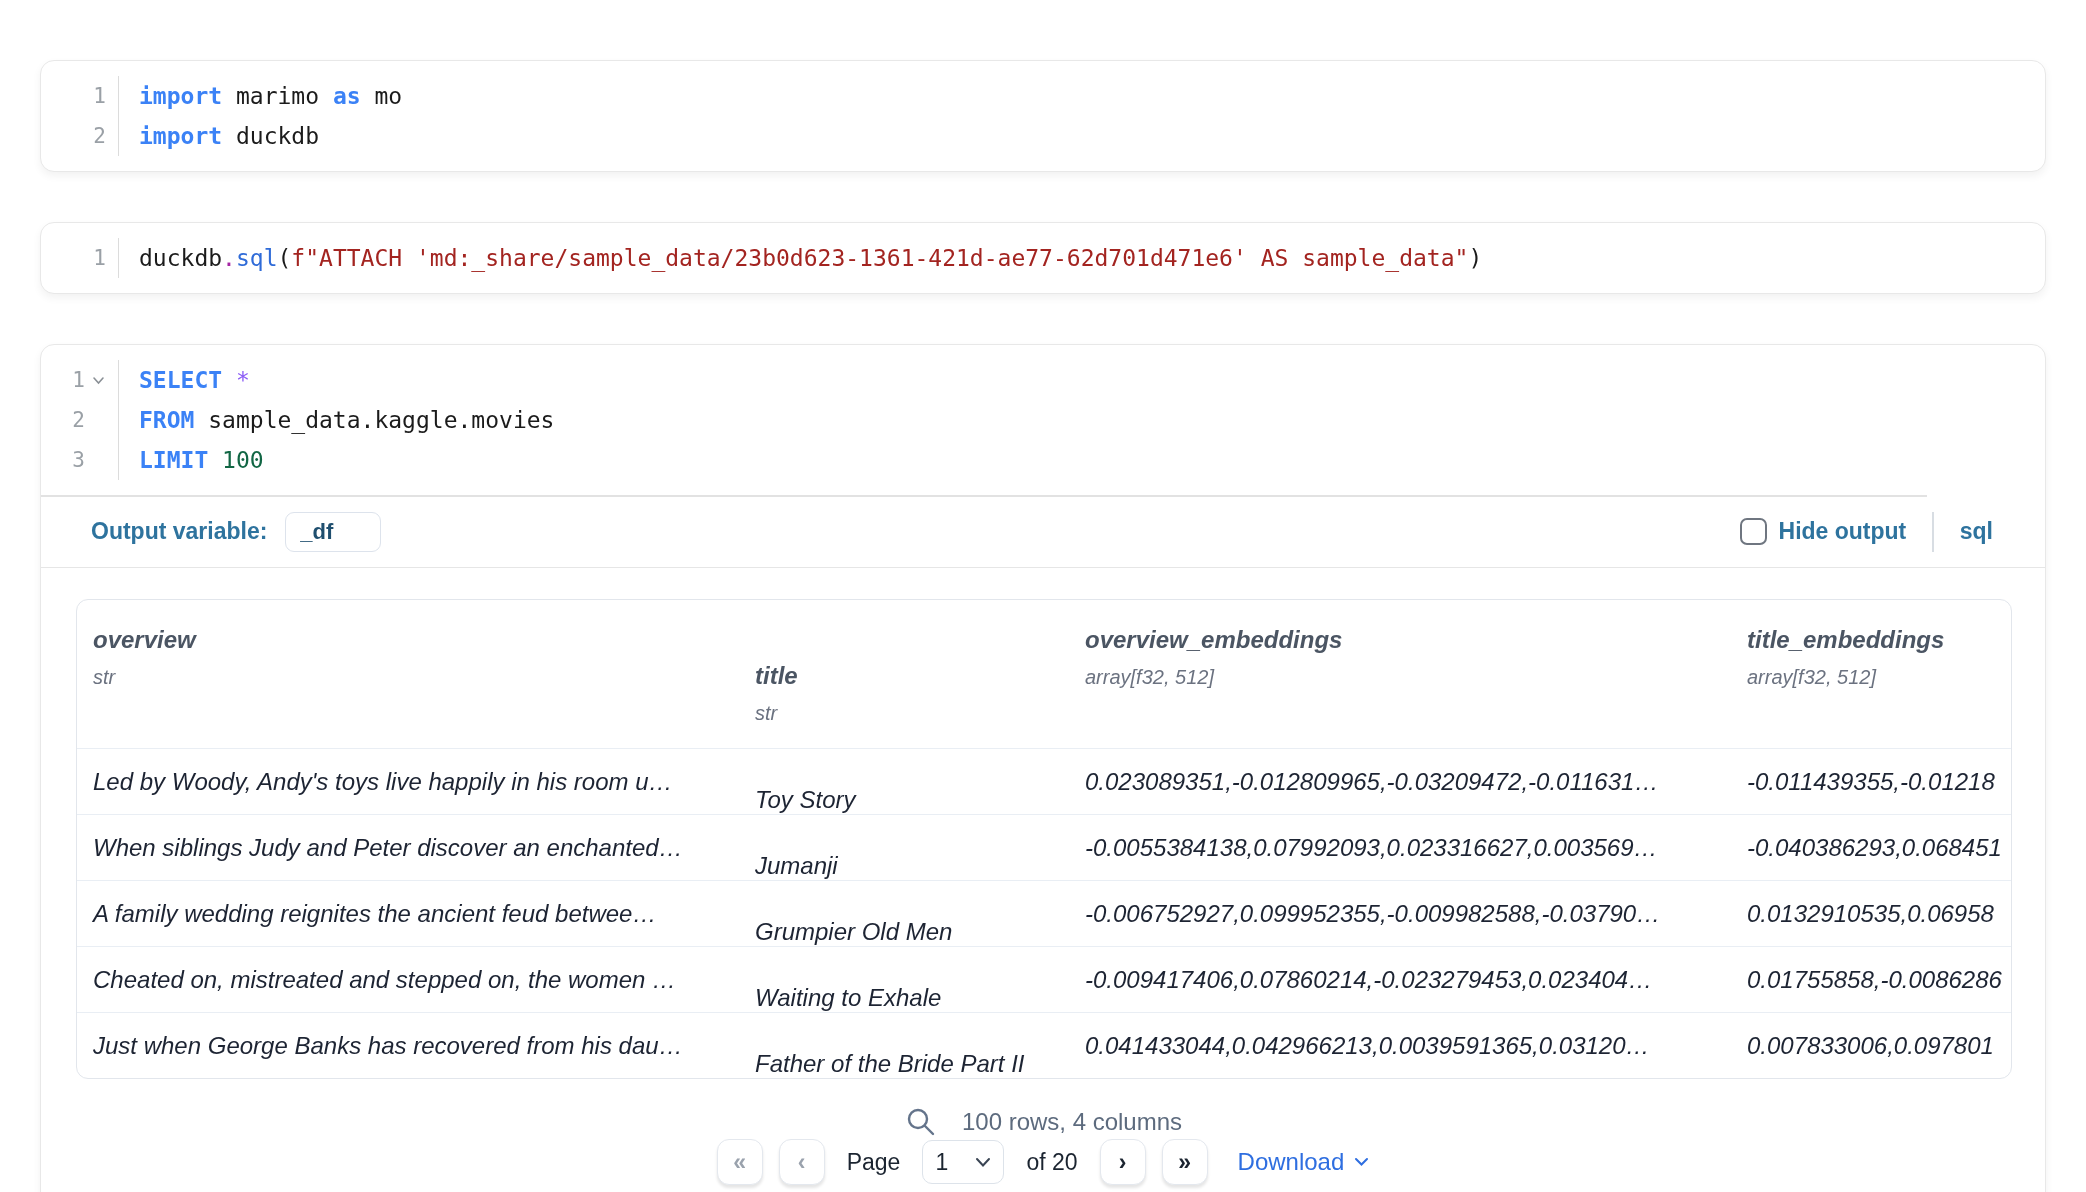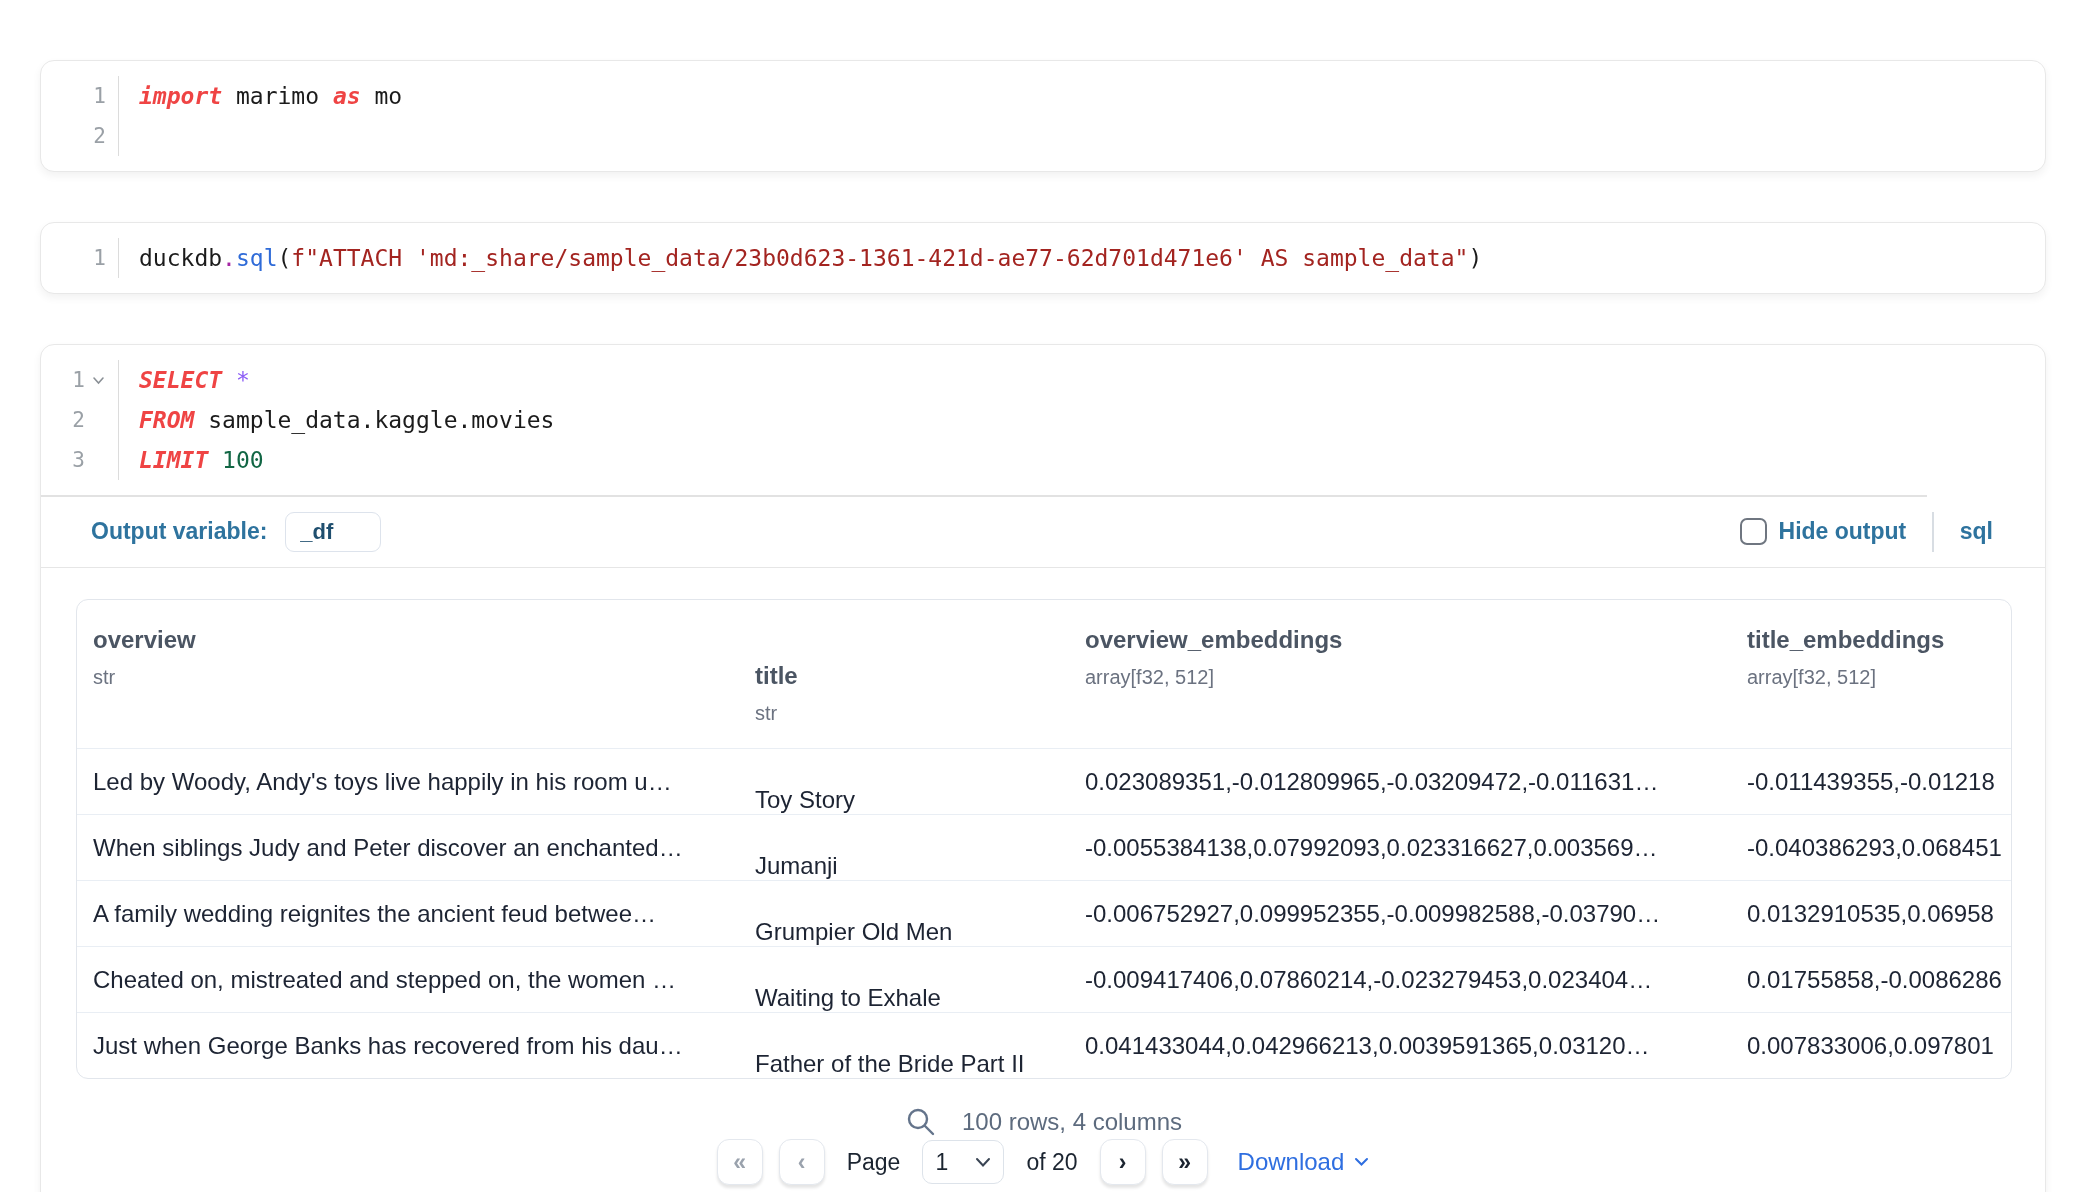--- a/index.html
+++ b/index.html
@@ -31,21 +31,21 @@
     font-family: "DejaVu Sans Mono", monospace;
     font-size: 21px; color: #9aa0a6;
   }
   .gutter-line .fold { margin-left: 6px; display: inline-flex; }
   .code-lines { flex: 1; padding-left: 20px; overflow: hidden; }
   .code-line {
     height: 40px; line-height: 40px;
     font-family: "DejaVu Sans Mono", monospace;
     font-size: 23px; white-space: pre; color: #1b1b1b;
   }
-  .tok-kw   { color: #ef4444; font-weight: bold; font-style: italic; }
+  .tok-kw   { color: #3b82f6; font-weight: bold; }
   .tok-str  { color: #a32420; }
   .tok-num  { color: #116644; }
   .tok-fn   { color: #2f6bd8; }
   .tok-punc { color: #a626a4; }
   .tok-op   { color: #8b5cf6; }
 
   
   .editor-divider { height: 1.5px; background: #e2e2e2; width: calc(100% - 118px); }
   .full-divider   { height: 1.5px; background: #e6e6e6; width: 100%; }
   .controls-row {
@@ -71,21 +71,21 @@
 
   
   .output-area { padding: 31px 35px 0 35px; }
   .dtable {
     width: 1936px;
     border: 1.5px solid #e2e6ec; border-radius: 12px;
     overflow: hidden;
   }
   .thead { display: flex; padding: 24px 0 22px 0; }
   .trow  { display: flex; height: 66px; align-items: center; border-top: 1.5px solid #e9eef4; }
-  .th, .td { white-space: nowrap; overflow: hidden; padding-left: 16px; flex: 0 0 auto; }
+  .th, .td { white-space: nowrap; overflow: hidden; padding-left: 16px; flex: 0 0 auto; font-style: italic; }
   .c-overview { width: 662px; }
   .c-title    { width: 330px; margin-top: 36px; }
   .c-oemb     { width: 662px; }
   .c-temb     { width: 282px; flex: 1 1 auto; }
   .th .colname { font-size: 24px; font-weight: bold; color: #4b5563; line-height: 32px; }
   .th .coltype { font-size: 20px; color: #6b7280; line-height: 26px; margin-top: 8px; }
   .td { font-size: 24px; color: #1d2433; }
 
   
   .table-footer {
@@ -130,20 +130,21 @@
       <div class="gutter">
         <div class="gutter-line">
             <span>1</span>
           </div>
         <div class="gutter-line">
             <span>2</span>
           </div>
       </div>
       <div class="code-lines">
         <div class="code-line"><span class="tok-kw">import</span><span> marimo </span><span class="tok-kw">as</span><span> mo</span></div>
+        <div class="code-line"><span class="tok-kw">import</span><span> duckdb</span></div>
       </div>
     </div>
   </div>
 
   <div class="cell">
     <div class="codeblock">
       <div class="gutter">
         <div class="gutter-line">
             <span>1</span>
           </div>

